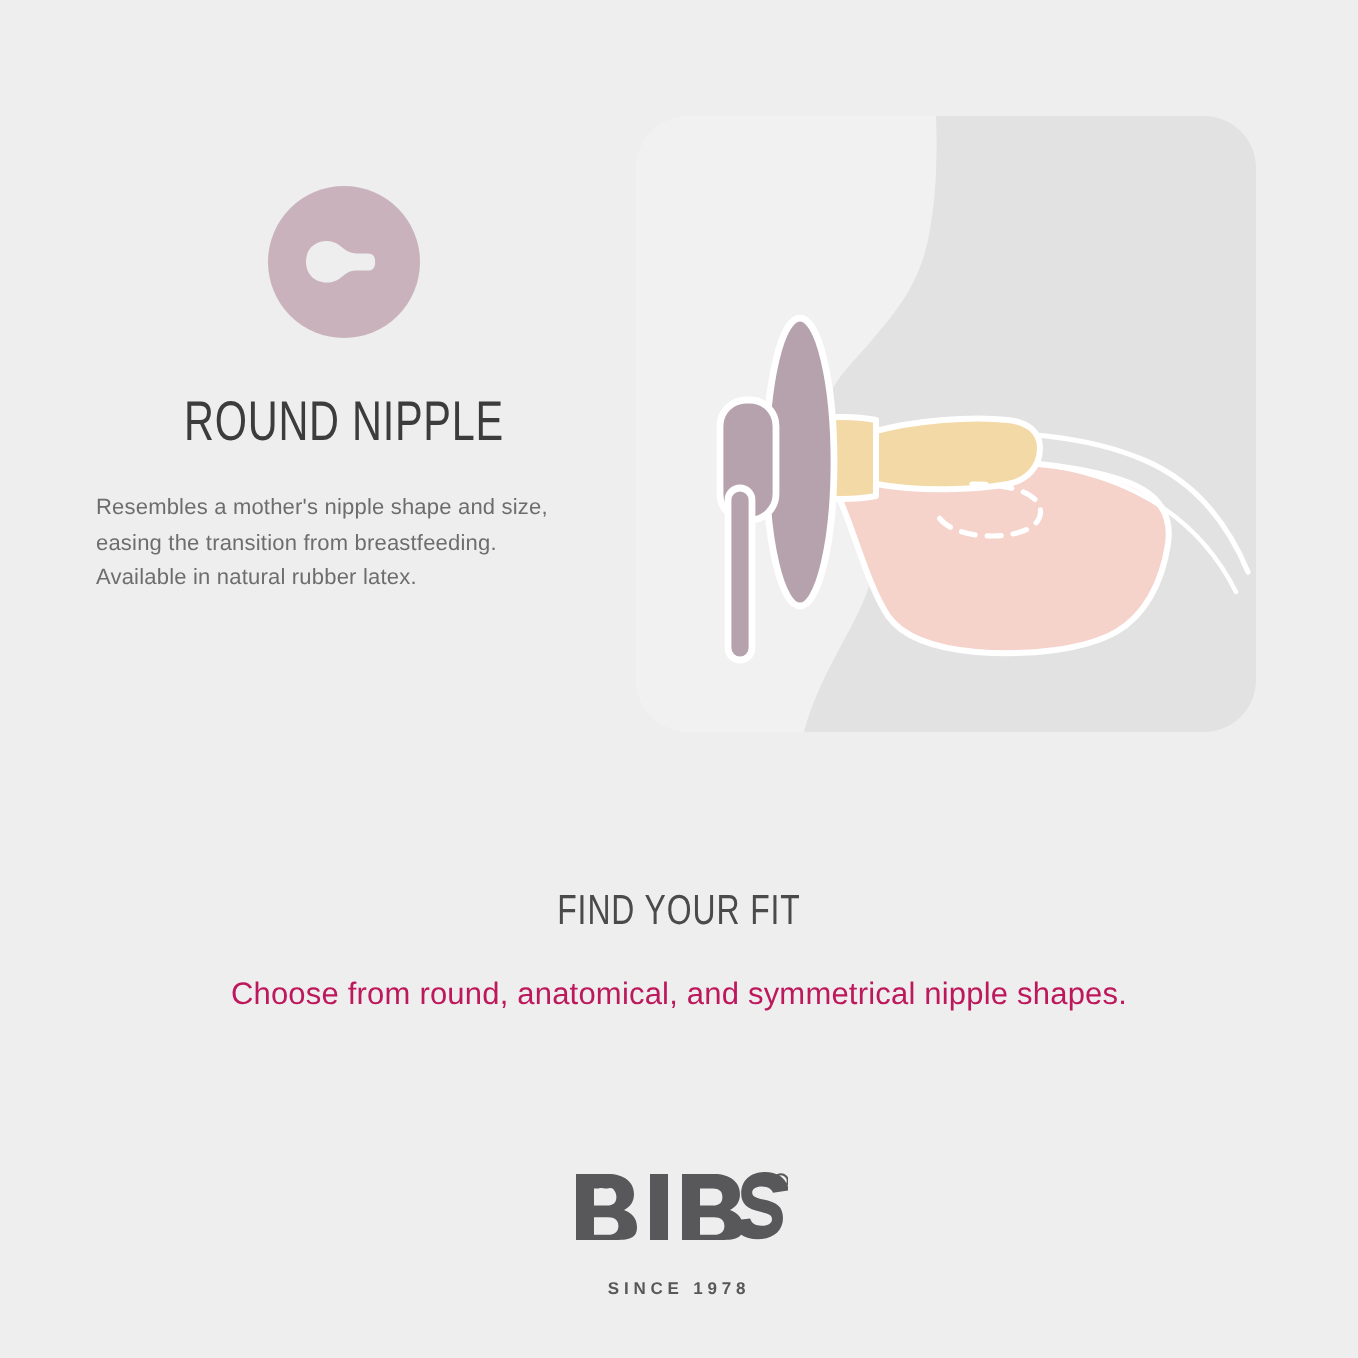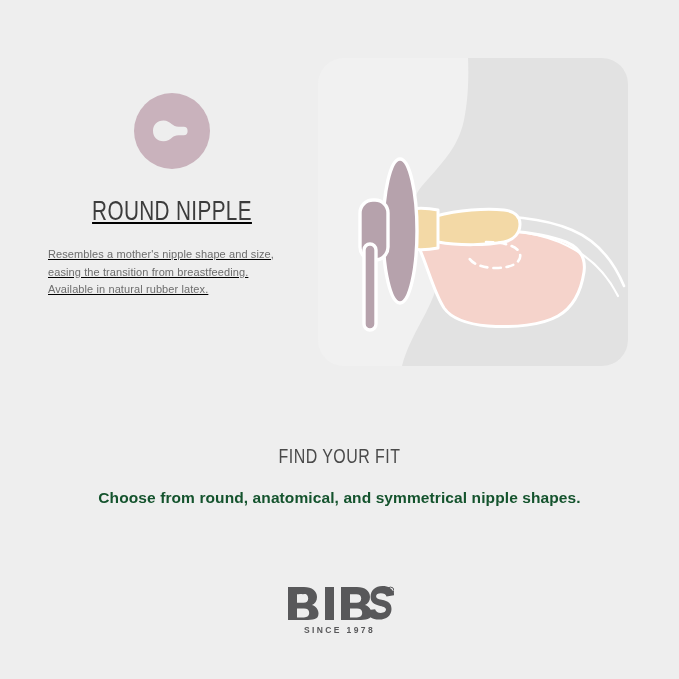--- a/index.html
+++ b/index.html
@@ -20,21 +20,20 @@
     inset: 0;
     background: #eeeeee;
   }
 
   
   .feature-block {
     position: absolute;
     left: 48px;
     top: 80px;
     width: 248px;
-    text-decoration: underline;
   }
 
   .icon-badge {
     width: 78px;
     height: 78px;
     margin: 12px auto 0 auto;
     position: relative;
   }
   .icon-badge svg {
     display: block;
@@ -97,42 +96,42 @@
     font-weight: 300;
     letter-spacing: 0.6px;
     color: #4a4a4a;
     transform: scaleX(0.76);
     white-space: nowrap;
     line-height: 1.2;
   }
   .fit-subtitle {
     margin-top: 21px;
     font-size: 15.5px;
-    font-weight: 700;
-    color: #14532d;
+    font-weight: 400;
+    color: #be185d;
     letter-spacing: 0.1px;
   }
 
   
   .logo-block {
     position: absolute;
     left: 0;
     right: 0;
     top: 586px;
     text-align: center;
   }
   .logo-mark {
     display: inline-block;
     position: relative;
   }
   .logo-mark svg {
     display: block;
   }
   .logo-tagline {
-    margin-top: 1px;
+    margin-top: 14px;
     font-size: 8.5px;
     font-weight: 700;
     letter-spacing: 2.4px;
     color: #58585a;
   }
 </style>
 </head>
 <body>
 
 <div id="page">

